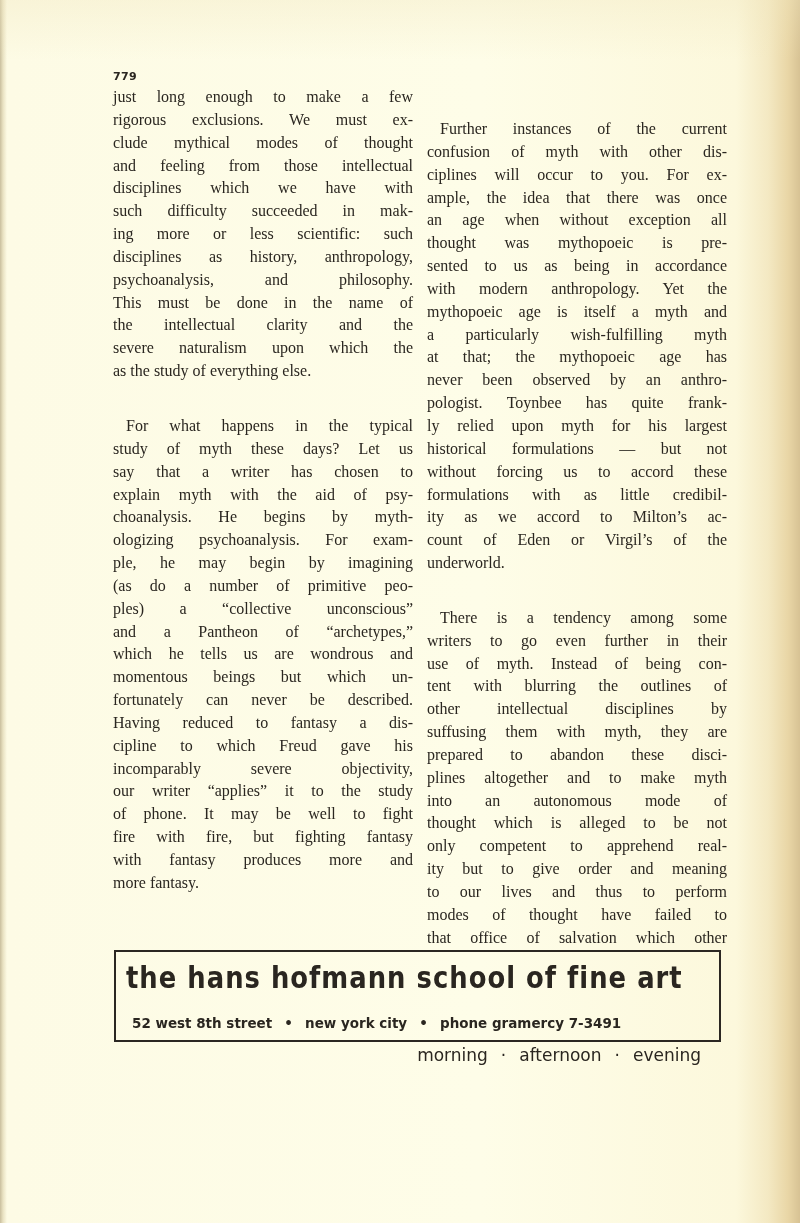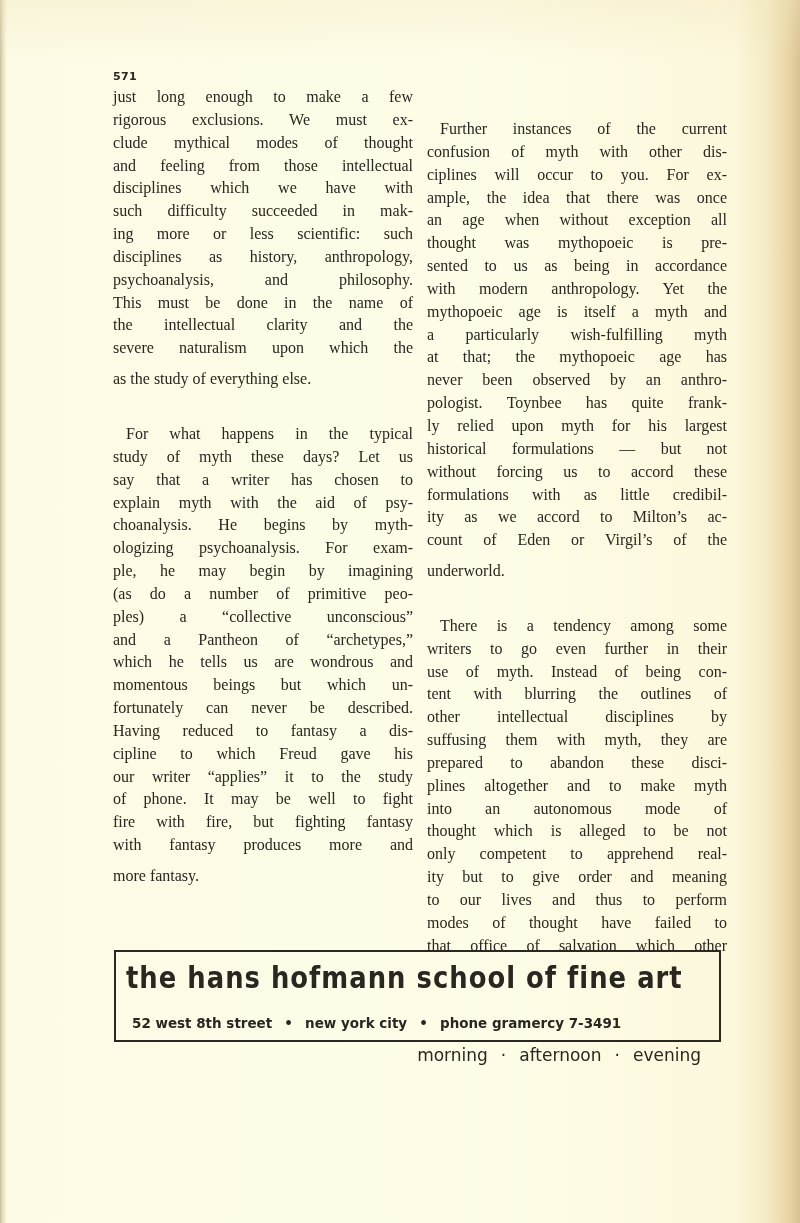--- a/index.html
+++ b/index.html
@@ -26,21 +26,21 @@
   .column {
     position: absolute; top: 86px; width: 300px;
     font-size: 16px; line-height: 22.85px;
   }
   .col-left { left: 113px; }
   .col-right { left: 427px; }
   .line {
     display: block; white-space: nowrap; text-align: justify; text-align-last: justify;
     height: 22.85px; overflow: visible;
   }
-  .line.last { text-align-last: left; margin-top: 8px; }
+  .line.last { text-align-last: left; }
   .line.indent { padding-left: 13px; margin-top: 32px; }
   .ad-box {
     position: absolute; left: 114px; top: 950px; width: 607px; height: 92px;
     border: 2px solid #2b2722; box-sizing: border-box;
     border-bottom-width: 2.5px;
   }
   .ad-title {
     position: absolute; left: 10px; top: 8px; width: 585px;
     font-family: "DejaVu Sans", sans-serif; font-weight: bold; font-size: 30px;
     letter-spacing: 1.2px; white-space: nowrap; color: #2a2620;
@@ -57,21 +57,21 @@
     position: absolute; right: 18px; top: 93px;
     font-family: "DejaVu Sans", sans-serif; font-size: 17px; white-space: nowrap;
     color: #2a2620; font-weight: normal;
   }
 </style>
 </head>
 <body>
 
 <div class="page-bg"></div>
 
-<div class="page-number">571</div>
+<div class="page-number">779</div>
 
 <div class="column col-left">
   <span class="line">just long enough to make a few</span>
   <span class="line">rigorous exclusions. We must ex-</span>
   <span class="line">clude mythical modes of thought</span>
   <span class="line">and feeling from those intellectual</span>
   <span class="line">disciplines which we have with</span>
   <span class="line">such difficulty succeeded in mak-</span>
   <span class="line">ing more or less scientific: such</span>
   <span class="line">disciplines as history, anthropology,</span>
@@ -88,20 +88,21 @@
   <span class="line">ologizing psychoanalysis. For exam-</span>
   <span class="line">ple, he may begin by imagining</span>
   <span class="line">(as do a number of primitive peo-</span>
   <span class="line">ples) a “collective unconscious”</span>
   <span class="line">and a Pantheon of “archetypes,”</span>
   <span class="line">which he tells us are wondrous and</span>
   <span class="line">momentous beings but which un-</span>
   <span class="line">fortunately can never be described.</span>
   <span class="line">Having reduced to fantasy a dis-</span>
   <span class="line">cipline to which Freud gave his</span>
+  <span class="line">incomparably severe objectivity,</span>
   <span class="line">our writer “applies” it to the study</span>
   <span class="line">of phone. It may be well to fight</span>
   <span class="line">fire with fire, but fighting fantasy</span>
   <span class="line">with fantasy produces more and</span>
   <span class="line last">more fantasy.</span>
 </div>
 
 <div class="column col-right">
   <span class="line indent">Further instances of the current</span>
   <span class="line">confusion of myth with other dis-</span>

